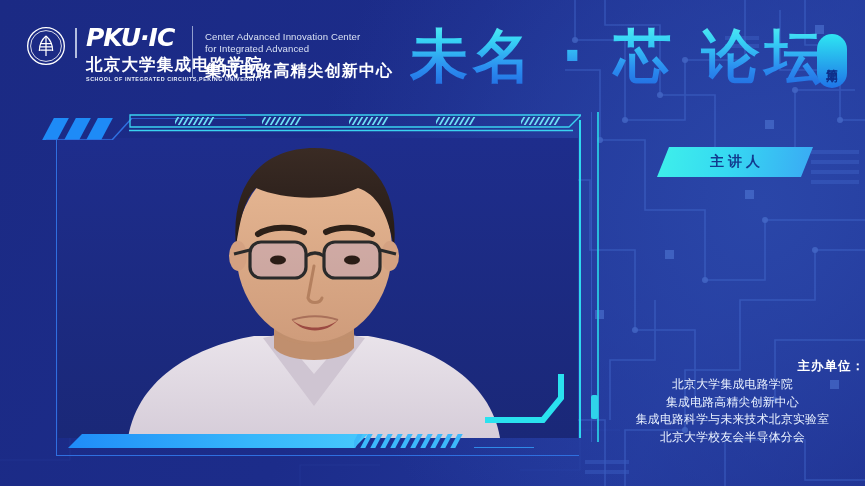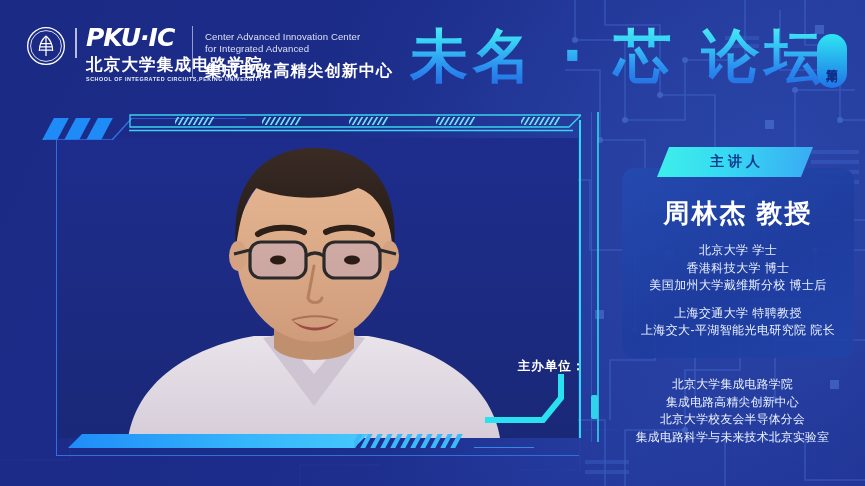--- a/index.html
+++ b/index.html
@@ -155,21 +155,21 @@
     position:absolute; left:0; right:0; top:28px; text-align:center;
     font-size:26px; font-weight:bold; color:#ffffff; letter-spacing:2px;
   }
   .sp-lines{
     position:absolute; left:6px; right:6px; top:74px; text-align:center;
     color:#e9f1ff; font-size:12px; line-height:17.5px; letter-spacing:.4px;
   }
   .sp-lines .gap{ height:10px; }
 
   .host-title{
-    position:absolute; left:0; width:865px; top:358px; text-align:center;
+    position:absolute; left:0; width:865px; top:358px; text-align:right;
     font-size:12.5px; font-weight:bold; color:#ffffff; letter-spacing:1px;
   }
   .host-title-inner{ display:inline-block; margin-left:238px; }
   .host-list{
     position:absolute; left:600px; width:265px; top:376px; text-align:center;
     color:#eaf2ff; font-size:11.8px; line-height:17.6px; letter-spacing:.3px;
   }
 
   
   .sep-cyan{
@@ -433,36 +433,25 @@
   </div>
 
   <div class="sep-blue"></div>
   <div class="sep-cyan"></div>
   <div class="left-tab"></div>
 
   <div class="speaker-badge">
     <span>主讲人</span>
   </div>
 
-  <div class="info-card">
-    <div class="sp-name">周林杰 教授</div>
-    <div class="sp-lines">
-      <div>北京大学 学士</div>
-      <div>香港科技大学 博士</div>
-      <div>美国加州大学戴维斯分校 博士后</div>
-      <div class="gap"></div>
-      <div>上海交通大学 特聘教授</div>
-      <div>上海交大-平湖智能光电研究院 院长</div>
-    </div>
-  </div>
 
   <div class="host-title">
     <span class="host-title-inner">主办单位：</span>
   </div>
 
   <div class="host-list">
     <div>北京大学集成电路学院</div>
     <div>集成电路高精尖创新中心</div>
+    <div>集成电路科学与未来技术北京实验室</div>
     <div>北京大学校友会半导体分会</div>
-    <div>集成电路科学与未来技术北京实验室</div>
   </div>
 
 </div>
 
 </body></html>

